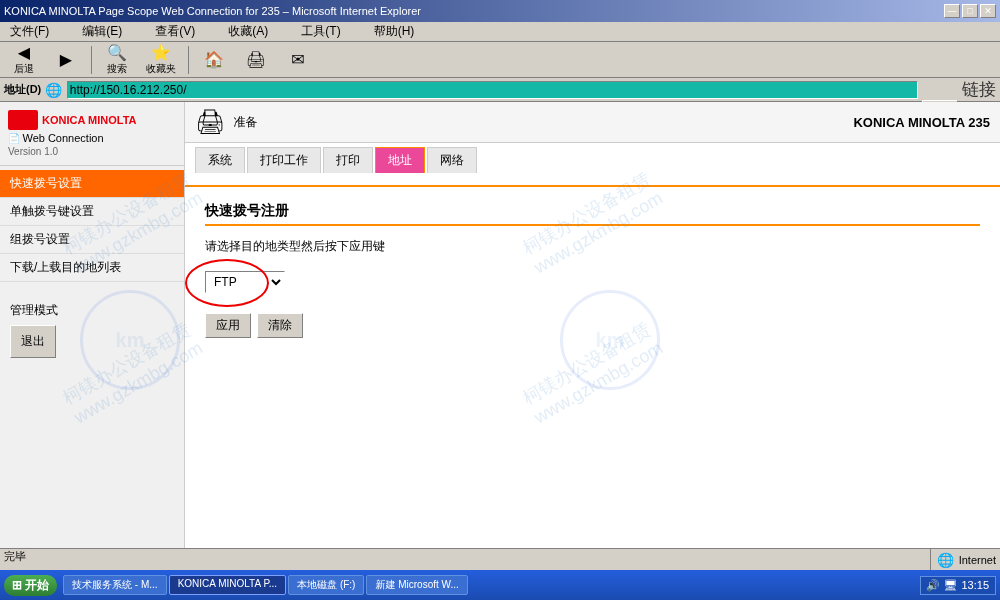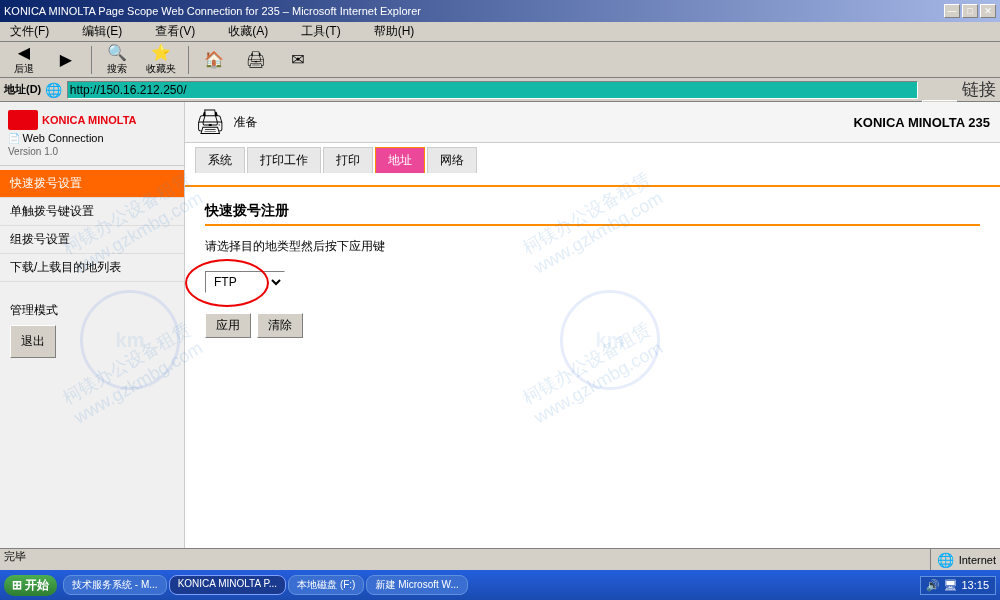--- a/index.html
+++ b/index.html
@@ -274,21 +274,21 @@
       cursor: pointer;
       display: flex; align-items: center; gap: 3px;
     }
     .taskbar-items { display: flex; gap: 2px; flex: 1; margin-left: 4px; }
     .taskbar-item {
       background: #3a6ed0;
       color: white;
       font-size: 10px;
       padding: 2px 8px;
       border: 1px solid #6090e0;
-      border-radius: 8px;
+      border-radius: 2px;
       cursor: pointer;
       max-width: 140px;
       overflow: hidden;
       white-space: nowrap;
       text-overflow: ellipsis;
     }
     .taskbar-item.active { background: #1a3a8f; border-color: #80a0ff; }
     .taskbar-tray {
       display: flex; align-items: center; gap: 4px;
       background: #1a4bb0;

